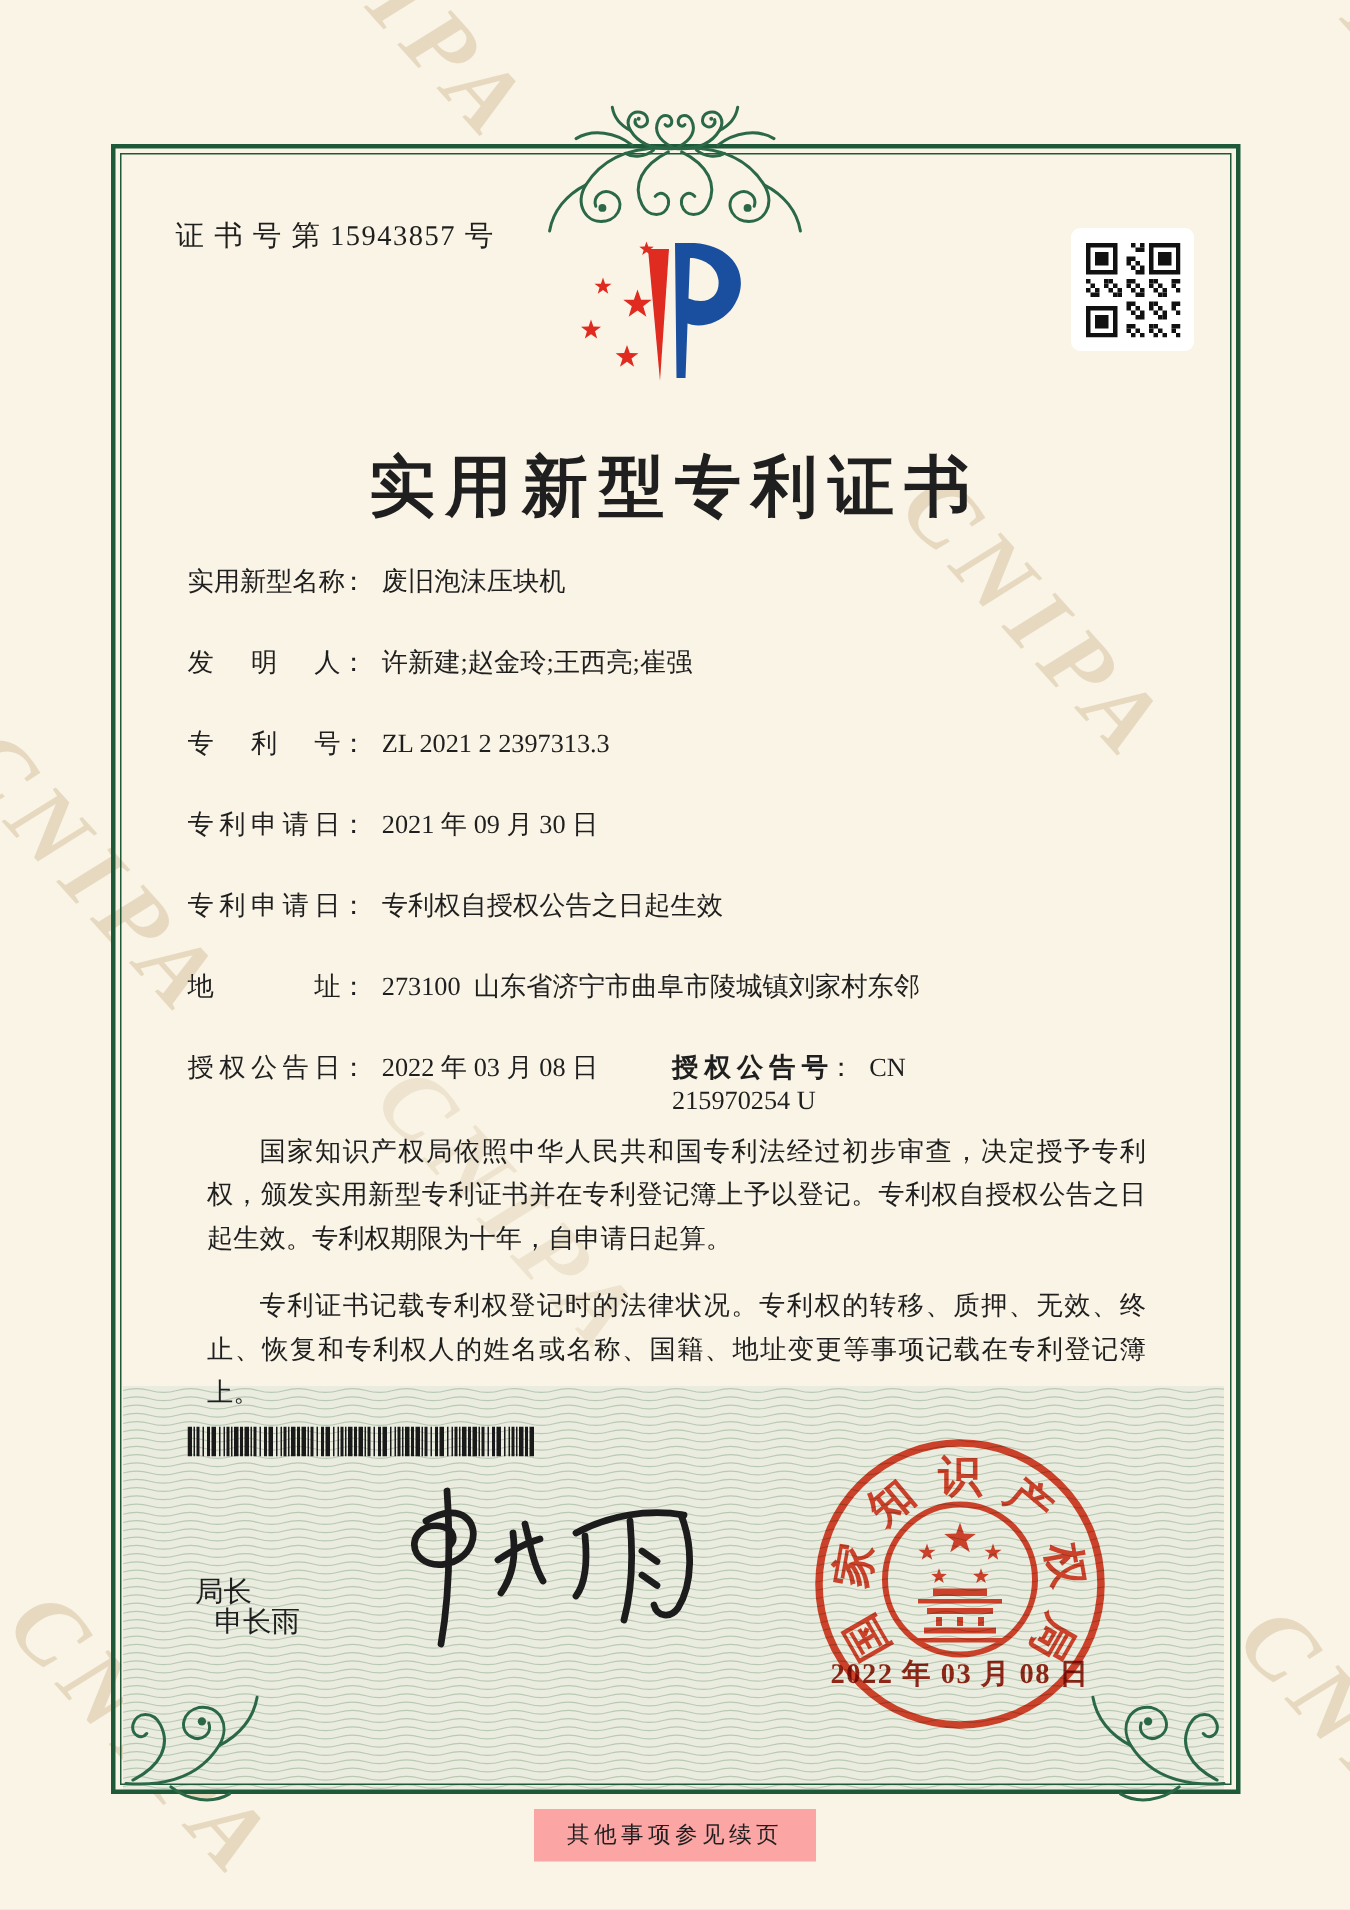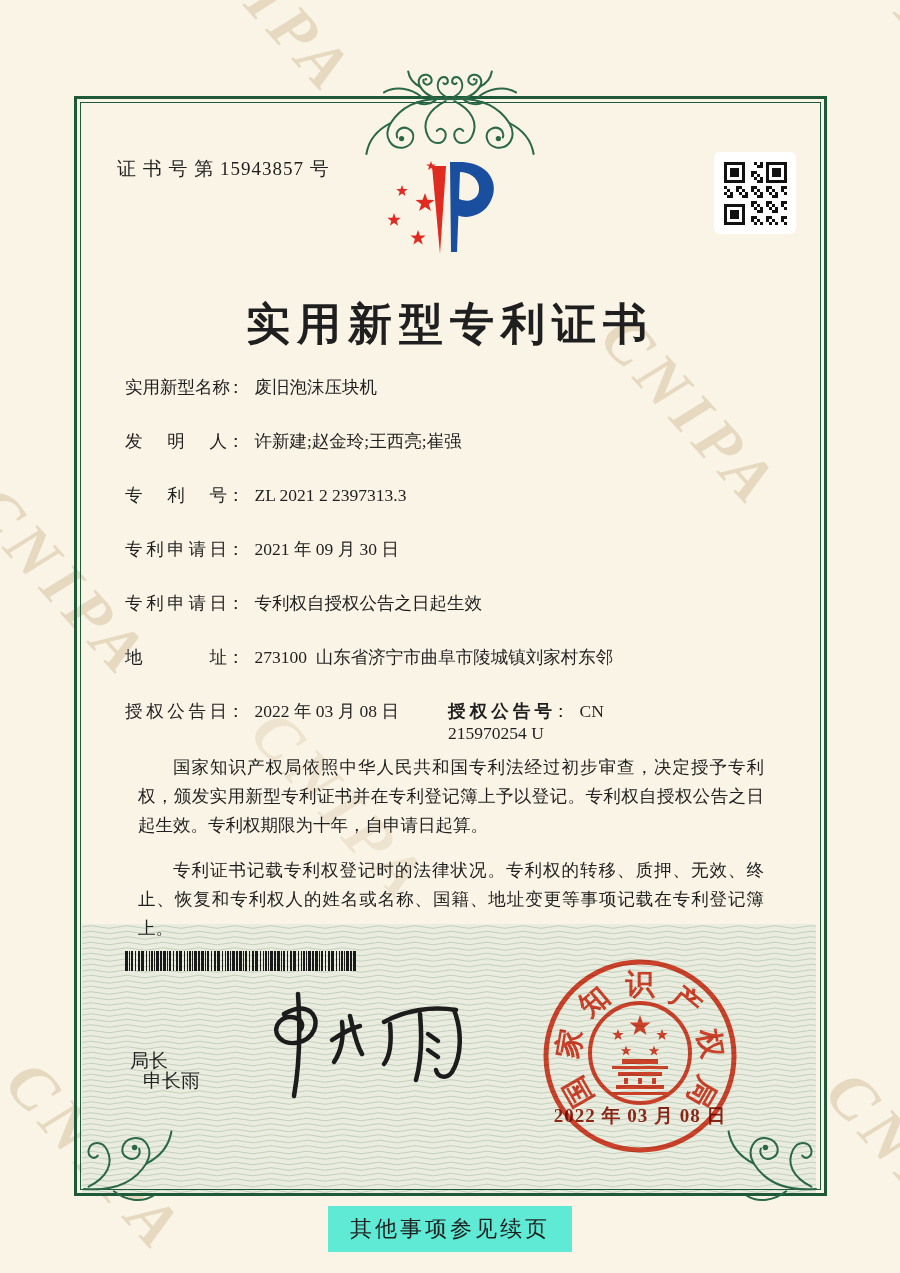--- a/index.html
+++ b/index.html
@@ -29,21 +29,21 @@
   }
   .frame-inner{position:absolute; left:3px; top:3px; right:3px; bottom:3px; border:1px solid #1e5a3a;}
   
   .wave-zone{
     position:absolute; left:82px; top:924px; width:734px; height:271px;
     background:#e9ecdf; z-index:1;
   }
   .wave-zone svg{display:block;}
   
   .cert-no{
-    position:absolute; left:117px; top:156px; font-size:19px;
+    position:absolute; left:117px; top:144px; font-size:19px;
     letter-spacing:1px; white-space:pre-wrap; z-index:2;
   }
   .logo{position:absolute; left:380px; top:154px; z-index:2;}
   .qr-pad{
     position:absolute; left:714px; top:152px; width:82px; height:82px;
     background:#fff; border-radius:6px; z-index:2;
     display:flex; align-items:center; justify-content:center;
   }
   .title{
     position:absolute; left:0; right:0; top:266px; text-align:center;
@@ -78,21 +78,21 @@
   .seal-date{
     position:absolute; left:535px; top:1103px; width:210px; text-align:center;
     font-size:19px; font-weight:bold; color:#9b2a1a; z-index:5;
     mix-blend-mode:multiply; white-space:pre-wrap; letter-spacing:1px;
   }
   
   .page-info{position:absolute; left:0; right:0; top:1162px; text-align:center;
     font-size:15.5px; z-index:2; white-space:pre-wrap;}
   .cont-box{
     position:absolute; left:50%; top:1206px; transform:translateX(-50%);
-    background:#5eead4; padding:8px 22px; font-size:22px; letter-spacing:3px;
+    background:#fca5a5; padding:8px 22px; font-size:15px; letter-spacing:3px;
     z-index:5; white-space:nowrap;
   }
   .ornaments{position:absolute; left:0; top:0; z-index:3; pointer-events:none;}
 </style>
 </head>
 <body>
 
 <div class="page">
 
   <span class="wm wm1">CNIPA</span>

